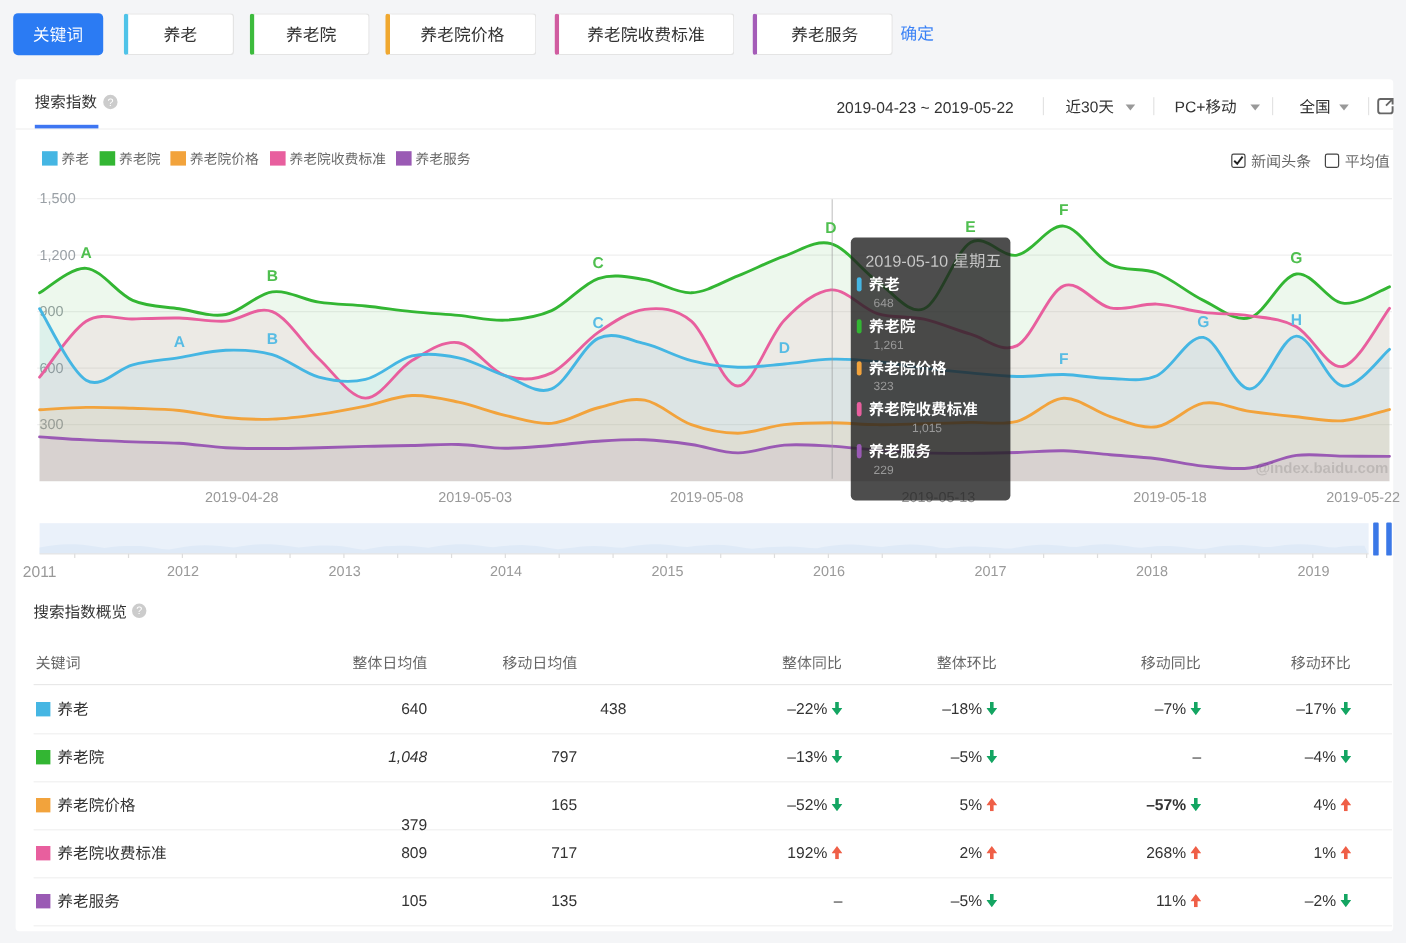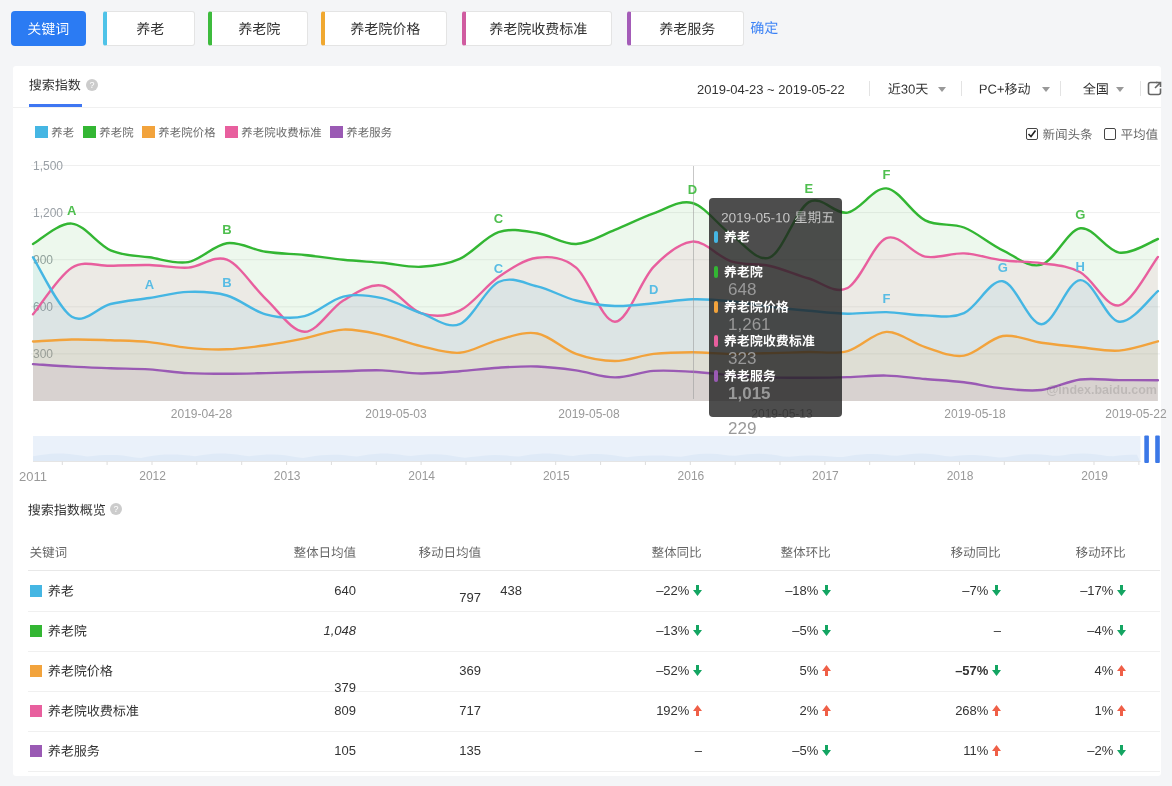--- a/index.html
+++ b/index.html
@@ -14,21 +14,21 @@
 .qicon { position:absolute; width:12px; height:12px; border-radius:50%; background:#ccc; color:#fff;
   font-size:9px; text-align:center; line-height:12px; }
 .hctrl { position:absolute; top:82px; font-size:13px; color:#333; }
 .caret { position:absolute; top:87px; width:0; height:0; border-left:4px solid transparent;
   border-right:4px solid transparent; border-top:5px solid #999; }
 .vdiv { position:absolute; top:81px; width:1px; height:15px; background:#e3e3e3; }
 .leg-sq { position:absolute; top:126px; width:13px; height:12px; }
 .cbox { position:absolute; width:12px; height:12px; border:1.5px solid #444; border-radius:2px; }
 .tooltip { position:absolute; left:709px; top:198px; width:133px; height:219px; background:rgba(33,33,33,0.80); border-radius:4px; }
 .tt-chip { position:absolute; width:4px; height:12px; border-radius:2px; }
-.tt-val { position:absolute; font-size:17px; color:#999; height:16px; line-height:16px;margin-top:36px; }
+.tt-val { position:absolute; font-size:10px; color:#999; height:16px; line-height:16px; }
 .rowline { position:absolute; left:28px; width:1132px; height:1px; background:#f0f0f0; }
 .sq { position:absolute; width:12px; height:12px; }
 .td { position:absolute; width:140px; text-align:right; font-size:13px; color:#333; height:18px; line-height:18px; }
 .thead-line { position:absolute; left:28px; top:570px; width:1132px; height:1px; background:#e8e8e8; }
 </style></head>
 <body>
 <div class="btn-kw"></div>
 <svg style="position:absolute;left:21.2px;top:14.5px;overflow:visible" width="54.6" height="21.0" viewBox="0 0 54.6 21.0">
     <path d="M9.4 7.8C10.0 8.5 10.6 9.5 10.8 10.2H8.1V11.2H12.8V12.9C12.8 13.2 12.7 13.5 12.7 13.7H7.3V14.8H12.5C12.1 16.3 10.7 17.9 7.0 19.2C7.3 19.4 7.6 19.8 7.7 20.1C11.3 18.8 12.9 17.2 13.5 15.6C14.7 17.7 16.5 19.3 19.0 20.0C19.2 19.7 19.5 19.2 19.7 19.0C17.2 18.4 15.3 16.8 14.2 14.8H19.4V13.7H13.9L13.9 13.0V11.2H18.6V10.2H15.9C16.4 9.4 16.9 8.5 17.4 7.6L16.3 7.3C15.9 8.1 15.3 9.4 14.7 10.2H10.9L11.8 9.7C11.5 9.0 10.9 8.0 10.3 7.3ZM21.0 14.1V15.1H22.6V17.8C22.6 18.5 22.1 19.0 21.9 19.1C22.1 19.3 22.4 19.7 22.5 19.9C22.7 19.7 23.0 19.4 25.2 17.9C25.1 17.7 24.9 17.3 24.9 17.1L23.5 18.0V15.1H25.1V14.1H23.5V12.2H24.9V11.3H21.6C21.9 10.8 22.2 10.3 22.5 9.7H25.0V8.8H22.9C23.1 8.3 23.3 7.9 23.4 7.4L22.5 7.2C22.1 8.6 21.4 9.9 20.7 10.8C20.9 11.0 21.2 11.5 21.3 11.7L21.5 11.4V12.2H22.6V14.1ZM28.4 8.3V9.1H30.1V10.2H28.0V11.0H30.1V12.2H28.4V12.9H30.1V14.0H28.4V14.8H30.1V16.0H28.0V16.8H30.1V18.5H30.9V16.8H33.5V16.0H30.9V14.8H33.2V14.0H30.9V12.9H33.0V11.0H33.8V10.2H33.0V8.3H30.9V7.3H30.1V8.3ZM30.9 11.0H32.2V12.2H30.9ZM30.9 10.2V9.1H32.2V10.2ZM25.4 13.3C25.4 13.2 25.5 13.1 25.6 13.0H27.1C27.0 14.2 26.8 15.1 26.6 16.0C26.4 15.5 26.2 15.0 26.0 14.3L25.3 14.6C25.6 15.6 25.9 16.4 26.2 17.0C25.8 18.1 25.1 18.9 24.3 19.4C24.5 19.6 24.8 19.9 24.9 20.2C25.7 19.6 26.3 18.9 26.8 17.9C28.0 19.5 29.7 19.9 31.7 19.9H33.5C33.5 19.6 33.7 19.2 33.8 19.0C33.3 19.0 32.0 19.0 31.7 19.0C29.9 19.0 28.3 18.6 27.2 17.0C27.6 15.8 27.9 14.2 28.0 12.2L27.5 12.1L27.4 12.1H26.5C27.1 11.0 27.7 9.7 28.1 8.3L27.5 7.9L27.3 8.0H25.2V9.0H26.9C26.5 10.2 26.0 11.3 25.8 11.7C25.6 12.1 25.2 12.5 25.0 12.5C25.1 12.7 25.4 13.1 25.4 13.3ZM35.8 8.3C36.6 9.0 37.5 9.9 37.9 10.5L38.6 9.7C38.2 9.2 37.2 8.3 36.5 7.7ZM39.8 10.3V11.2H45.2V10.3ZM34.9 11.6V12.6H37.0V17.5C37.0 18.3 36.5 18.8 36.3 19.0C36.4 19.1 36.8 19.5 36.9 19.7C37.1 19.4 37.4 19.2 39.8 17.4C39.7 17.2 39.5 16.8 39.5 16.5L38.0 17.6V11.6ZM39.5 7.9V8.9H46.2V18.7C46.2 19.0 46.1 19.0 45.9 19.1C45.6 19.1 44.8 19.1 43.9 19.0C44.1 19.3 44.2 19.8 44.3 20.1C45.4 20.1 46.2 20.1 46.6 19.9C47.1 19.7 47.2 19.4 47.2 18.7V7.9ZM41.3 13.5H43.6V16.2H41.3ZM40.4 12.6V18.0H41.3V17.1H44.5V12.6Z" fill="#ffffff"></path>
   </svg>
@@ -235,21 +235,21 @@
 <svg style="position:absolute;left:717.6px;top:328.4px;overflow:visible" width="102.7" height="19.5" viewBox="0 0 102.7 19.5">
     <path d="M13.4 13.9V18.8H15.1V14.4C15.8 14.9 16.6 15.3 17.5 15.6C17.7 15.2 18.2 14.6 18.5 14.3C17.4 14.0 16.3 13.5 15.4 12.9H18.1V11.6H12.1L12.4 11.0H16.9V9.8H12.9L13.1 9.2H17.6V7.9H15.4C15.6 7.6 15.8 7.2 16.0 6.8L14.4 6.5C14.2 6.9 13.9 7.5 13.7 7.9H10.4L11.1 7.7C11.0 7.3 10.7 6.8 10.3 6.5L9.0 6.9C9.2 7.2 9.4 7.6 9.6 7.9H7.1V9.2H11.5L11.3 9.8H7.8V11.0H10.6C10.5 11.2 10.3 11.4 10.2 11.6H6.6V12.9H8.9C8.1 13.4 7.3 13.8 6.3 14.1C6.6 14.5 7.1 15.1 7.3 15.5C8.1 15.2 8.9 14.9 9.5 14.5V14.8C9.5 15.7 9.2 16.8 7.0 17.6C7.4 17.9 7.9 18.5 8.1 18.8C10.7 17.8 11.1 16.1 11.1 14.8V13.9H10.2C10.6 13.6 10.9 13.3 11.2 12.9H13.5C13.8 13.3 14.2 13.6 14.5 13.9ZM29.4 7.1C29.0 7.7 28.5 8.3 28.0 8.9V8.1H25.2V6.6H23.6V8.1H20.6V9.6H23.6V10.9H19.4V12.3H24.0C22.5 13.3 20.8 14.1 19.1 14.8C19.4 15.1 19.9 15.7 20.2 16.1C21.0 15.7 21.9 15.3 22.8 14.9V16.6C22.8 18.1 23.3 18.6 25.4 18.6C25.8 18.6 28.0 18.6 28.4 18.6C30.1 18.6 30.6 18.1 30.8 16.1C30.4 16.1 29.7 15.8 29.4 15.6C29.3 17.0 29.1 17.2 28.3 17.2C27.8 17.2 25.9 17.2 25.5 17.2C24.5 17.2 24.4 17.1 24.4 16.6V15.9C26.2 15.5 28.3 14.9 29.9 14.3L28.6 13.2C27.5 13.6 26.0 14.2 24.4 14.6V13.9C25.2 13.4 25.9 12.9 26.6 12.3H31.3V10.9H28.2C29.2 9.9 30.1 8.9 30.8 7.8ZM25.2 10.9V9.6H27.4C26.9 10.0 26.5 10.5 26.0 10.9ZM39.4 6.9C39.6 7.2 39.8 7.7 39.9 8.1H36.9V10.7H37.9V11.8H43.3V10.7H44.3V8.1H41.6C41.4 7.6 41.1 6.9 40.8 6.4ZM38.3 10.5V9.4H42.8V10.5ZM36.9 12.8V14.2H38.5C38.3 15.8 37.9 16.9 35.8 17.5C36.1 17.8 36.5 18.4 36.6 18.8C39.2 17.9 39.8 16.4 40.0 14.2H40.8V16.9C40.8 18.2 41.1 18.6 42.2 18.6C42.5 18.6 42.9 18.6 43.1 18.6C44.1 18.6 44.4 18.1 44.6 16.3C44.2 16.2 43.6 16.0 43.3 15.7C43.3 17.1 43.2 17.3 43.0 17.3C42.9 17.3 42.6 17.3 42.5 17.3C42.3 17.3 42.3 17.2 42.3 16.9V14.2H44.4V12.8ZM32.7 7.1V18.7H34.1V8.5H35.1C34.9 9.3 34.7 10.4 34.4 11.2C35.2 12.1 35.3 12.9 35.3 13.6C35.3 13.9 35.2 14.2 35.1 14.3C35.0 14.4 34.9 14.4 34.7 14.4C34.6 14.5 34.4 14.4 34.2 14.4C34.4 14.8 34.5 15.4 34.5 15.8C34.8 15.8 35.1 15.8 35.4 15.7C35.6 15.7 35.9 15.6 36.1 15.5C36.5 15.1 36.7 14.6 36.7 13.7C36.7 13.0 36.5 12.1 35.7 11.0C36.1 10.0 36.5 8.7 36.9 7.6L35.8 7.0L35.6 7.1ZM53.0 10.5H55.1C54.9 11.8 54.6 12.9 54.1 13.9C53.6 13.0 53.2 11.9 52.9 10.8ZM46.1 16.6C46.4 16.4 46.8 16.2 48.9 15.4V18.8H50.4V12.2C50.7 12.6 51.2 13.1 51.4 13.4C51.6 13.2 51.8 12.9 52.0 12.5C52.4 13.5 52.8 14.5 53.3 15.4C52.6 16.3 51.7 17.0 50.6 17.5C50.9 17.8 51.4 18.5 51.6 18.8C52.6 18.3 53.5 17.5 54.2 16.7C54.8 17.5 55.6 18.2 56.5 18.7C56.7 18.3 57.2 17.7 57.6 17.4C56.6 17.0 55.7 16.2 55.1 15.4C55.8 14.0 56.3 12.4 56.7 10.5H57.4V9.0H53.5C53.7 8.3 53.8 7.6 53.9 6.8L52.3 6.6C52.0 8.7 51.4 10.6 50.4 11.9V6.8H48.9V13.9L47.5 14.4V8.0H46.0V14.3C46.0 14.8 45.7 15.1 45.5 15.2C45.7 15.5 46.0 16.2 46.1 16.6ZM63.8 14.8C63.3 16.3 62.4 17.0 58.2 17.4C58.5 17.8 58.8 18.4 58.9 18.8C63.5 18.2 64.8 16.9 65.3 14.8ZM64.6 17.1C66.2 17.6 68.4 18.3 69.5 18.8L70.4 17.6C69.2 17.1 66.9 16.5 65.4 16.1ZM62.2 9.9C62.2 10.1 62.2 10.3 62.1 10.5H60.7L60.8 9.9ZM63.6 9.9H65.1V10.5H63.6C63.6 10.3 63.6 10.1 63.6 9.9ZM59.6 8.9C59.5 9.8 59.3 10.8 59.1 11.5H61.4C60.9 11.9 59.9 12.3 58.4 12.6C58.7 12.8 59.1 13.4 59.2 13.7C59.5 13.7 59.8 13.6 60.1 13.5V16.7H61.6V14.4H67.1V16.5H68.7V13.1H61.4C62.4 12.7 62.9 12.1 63.3 11.5H65.1V12.8H66.6V11.5H68.6C68.6 11.7 68.5 11.8 68.5 11.8C68.4 11.9 68.3 11.9 68.2 11.9C68.1 11.9 67.8 11.9 67.5 11.9C67.6 12.2 67.7 12.6 67.8 12.9C68.3 12.9 68.7 12.9 69.0 12.9C69.3 12.8 69.5 12.8 69.7 12.5C70.0 12.3 70.0 11.8 70.1 10.9C70.1 10.7 70.1 10.5 70.1 10.5H66.6V9.9H69.3V7.2H66.6V6.6H65.1V7.2H63.6V6.6H62.3V7.2H59.2V8.3H62.3V8.9L60.2 8.9ZM63.6 8.3H65.1V8.9H63.6ZM66.6 8.3H67.9V8.9H66.6ZM76.9 7.4V8.8H82.7V7.4ZM80.9 13.5C81.5 14.9 82.0 16.6 82.1 17.7L83.5 17.2C83.3 16.1 82.8 14.4 82.2 13.1ZM76.9 13.1C76.6 14.5 76.0 15.9 75.4 16.8C75.7 17.0 76.3 17.4 76.6 17.6C77.3 16.6 77.9 15.0 78.3 13.5ZM76.3 10.5V11.9H78.9V16.9C78.9 17.1 78.8 17.1 78.6 17.1C78.5 17.1 77.9 17.1 77.4 17.1C77.6 17.6 77.8 18.3 77.9 18.7C78.7 18.7 79.4 18.7 79.9 18.4C80.4 18.2 80.5 17.7 80.5 17.0V11.9H83.4V10.5ZM73.1 6.6V9.1H71.3V10.6H72.8C72.5 12.0 71.8 13.7 71.1 14.7C71.3 15.1 71.7 15.8 71.9 16.2C72.3 15.5 72.7 14.5 73.1 13.4V18.8H74.6V12.6C75.0 13.2 75.3 13.8 75.5 14.2L76.4 12.9C76.1 12.6 75.0 11.3 74.6 10.9V10.6H76.2V9.1H74.6V6.6ZM84.3 7.7C84.9 8.7 85.6 10.1 85.9 10.9L87.4 10.2C87.0 9.4 86.3 8.1 85.7 7.1ZM84.3 17.5 85.9 18.2C86.5 16.9 87.1 15.3 87.7 13.8L86.2 13.0C85.6 14.7 84.9 16.4 84.3 17.5ZM89.8 12.7H92.1V13.9H89.8ZM89.8 11.4V10.2H92.1V11.4ZM91.6 7.2C91.9 7.7 92.3 8.3 92.5 8.8H90.2C90.5 8.2 90.7 7.6 90.9 7.0L89.5 6.7C88.8 8.7 87.7 10.7 86.4 11.9C86.7 12.2 87.2 12.8 87.5 13.1C87.8 12.8 88.1 12.4 88.4 12.0V18.8H89.8V17.9H96.4V16.5H93.7V15.3H96.0V13.9H93.7V12.7H96.0V11.4H93.7V10.2H96.2V8.8H93.4L94.1 8.5C93.8 8.0 93.4 7.2 93.0 6.6ZM89.8 15.3H92.1V16.5H89.8Z" fill="#ffffff"></path>
   </svg>
 <div class="tt-chip" style="left:714px;top:370.2px;background:#9a5ab4"></div>
 <svg style="position:absolute;left:717.6px;top:363.2px;overflow:visible" width="63.7" height="19.5" viewBox="0 0 63.7 19.5">
     <path d="M13.4 13.9V18.8H15.1V14.4C15.8 14.9 16.6 15.3 17.5 15.6C17.7 15.2 18.2 14.6 18.5 14.3C17.4 14.0 16.3 13.5 15.4 12.9H18.1V11.6H12.1L12.4 11.0H16.9V9.8H12.9L13.1 9.2H17.6V7.9H15.4C15.6 7.6 15.8 7.2 16.0 6.8L14.4 6.5C14.2 6.9 13.9 7.5 13.7 7.9H10.4L11.1 7.7C11.0 7.3 10.7 6.8 10.3 6.5L9.0 6.9C9.2 7.2 9.4 7.6 9.6 7.9H7.1V9.2H11.5L11.3 9.8H7.8V11.0H10.6C10.5 11.2 10.3 11.4 10.2 11.6H6.6V12.9H8.9C8.1 13.4 7.3 13.8 6.3 14.1C6.6 14.5 7.1 15.1 7.3 15.5C8.1 15.2 8.9 14.9 9.5 14.5V14.8C9.5 15.7 9.2 16.8 7.0 17.6C7.4 17.9 7.9 18.5 8.1 18.8C10.7 17.8 11.1 16.1 11.1 14.8V13.9H10.2C10.6 13.6 10.9 13.3 11.2 12.9H13.5C13.8 13.3 14.2 13.6 14.5 13.9ZM29.4 7.1C29.0 7.7 28.5 8.3 28.0 8.9V8.1H25.2V6.6H23.6V8.1H20.6V9.6H23.6V10.9H19.4V12.3H24.0C22.5 13.3 20.8 14.1 19.1 14.8C19.4 15.1 19.9 15.7 20.2 16.1C21.0 15.7 21.9 15.3 22.8 14.9V16.6C22.8 18.1 23.3 18.6 25.4 18.6C25.8 18.6 28.0 18.6 28.4 18.6C30.1 18.6 30.6 18.1 30.8 16.1C30.4 16.1 29.7 15.8 29.4 15.6C29.3 17.0 29.1 17.2 28.3 17.2C27.8 17.2 25.9 17.2 25.5 17.2C24.5 17.2 24.4 17.1 24.4 16.6V15.9C26.2 15.5 28.3 14.9 29.9 14.3L28.6 13.2C27.5 13.6 26.0 14.2 24.4 14.6V13.9C25.2 13.4 25.9 12.9 26.6 12.3H31.3V10.9H28.2C29.2 9.9 30.1 8.9 30.8 7.8ZM25.2 10.9V9.6H27.4C26.9 10.0 26.5 10.5 26.0 10.9ZM33.0 7.0V11.8C33.0 13.7 33.0 16.3 32.2 18.1C32.5 18.2 33.1 18.6 33.4 18.8C34.0 17.6 34.2 16.0 34.3 14.5H35.7V17.1C35.7 17.2 35.6 17.3 35.5 17.3C35.3 17.3 34.8 17.3 34.4 17.3C34.6 17.7 34.7 18.4 34.8 18.8C35.6 18.8 36.2 18.7 36.6 18.5C37.0 18.2 37.1 17.8 37.1 17.1V7.0ZM34.4 8.5H35.7V10.0H34.4ZM34.4 11.4H35.7V13.0H34.4L34.4 11.8ZM42.6 13.0C42.4 13.7 42.1 14.4 41.8 15.0C41.4 14.4 41.0 13.7 40.8 13.0ZM37.9 7.0V18.8H39.3V17.7C39.6 18.0 40.0 18.5 40.1 18.8C40.8 18.4 41.3 17.9 41.8 17.4C42.4 17.9 43.0 18.4 43.7 18.8C43.9 18.4 44.3 17.9 44.7 17.6C43.9 17.3 43.3 16.8 42.7 16.2C43.4 15.0 44.0 13.6 44.3 11.8L43.4 11.5L43.1 11.6H39.3V8.5H42.4V9.5C42.4 9.7 42.3 9.7 42.1 9.7C41.9 9.8 41.1 9.8 40.5 9.7C40.7 10.1 40.9 10.6 40.9 11.0C41.9 11.0 42.7 11.0 43.2 10.8C43.7 10.6 43.9 10.2 43.9 9.6V7.0ZM39.4 13.0C39.8 14.2 40.3 15.3 40.9 16.2C40.5 16.8 39.9 17.2 39.3 17.6V13.0ZM50.3 12.7C50.2 13.1 50.2 13.5 50.1 13.8H46.4V15.1H49.5C48.7 16.4 47.4 17.1 45.5 17.5C45.8 17.8 46.3 18.4 46.4 18.8C48.8 18.1 50.3 17.0 51.2 15.1H54.7C54.5 16.4 54.3 17.0 54.0 17.2C53.8 17.3 53.6 17.4 53.4 17.4C53.0 17.4 52.0 17.3 51.2 17.3C51.4 17.6 51.6 18.2 51.7 18.6C52.5 18.6 53.4 18.7 53.8 18.6C54.4 18.6 54.9 18.5 55.2 18.1C55.7 17.7 56.0 16.7 56.3 14.4C56.4 14.2 56.4 13.8 56.4 13.8H51.7C51.8 13.5 51.8 13.2 51.9 12.8ZM54.0 9.1C53.3 9.7 52.4 10.1 51.4 10.5C50.5 10.2 49.7 9.7 49.2 9.2L49.3 9.1ZM49.5 6.6C48.9 7.7 47.7 8.8 45.8 9.7C46.1 9.9 46.5 10.5 46.7 10.9C47.3 10.6 47.7 10.3 48.2 10.0C48.6 10.4 49.1 10.8 49.6 11.1C48.2 11.4 46.8 11.6 45.4 11.7C45.6 12.1 45.9 12.7 46.0 13.1C47.9 12.9 49.7 12.5 51.4 11.9C52.9 12.5 54.6 12.8 56.6 12.9C56.8 12.5 57.2 11.9 57.5 11.6C56.0 11.5 54.6 11.4 53.3 11.1C54.7 10.4 55.8 9.5 56.6 8.4L55.6 7.7L55.4 7.8H50.5C50.7 7.5 50.9 7.2 51.1 6.9Z" fill="#ffffff"></path>
   </svg>
 <div class="tt-val" style="left:728px;top:245.8px;">648</div>
 <div class="tt-val" style="left:728px;top:280.6px;">1,261</div>
 <div class="tt-val" style="left:728px;top:315.4px;">323</div>
-<div class="tt-val" style="left:728px;top:350.2px;font-weight:bold;">1,015</div>
+<div class="tt-val" style="left:760px;top:350.2px;">1,015</div>
 <div class="tt-val" style="left:728px;top:385.0px;">229</div>
 <svg style="position:absolute;left:22.1px;top:497.0px;overflow:visible" width="89.7" height="19.5" viewBox="0 0 89.7 19.5">
     <path d="M8.0 6.7V9.3H6.4V10.2H8.0V13.0L6.4 13.6L6.6 14.5L8.0 14.0V17.4C8.0 17.6 7.9 17.7 7.8 17.7C7.6 17.7 7.2 17.7 6.7 17.7C6.8 17.9 6.9 18.3 7.0 18.6C7.7 18.6 8.2 18.6 8.5 18.4C8.8 18.2 8.9 18.0 8.9 17.4V13.6L10.4 13.1L10.2 12.2L8.9 12.7V10.2H10.3V9.3H8.9V6.7ZM10.8 13.8V14.7H11.4L11.3 14.7C11.8 15.6 12.5 16.3 13.4 16.9C12.3 17.4 11.1 17.7 9.8 17.9C10.0 18.1 10.2 18.4 10.2 18.7C11.7 18.4 13.1 18.1 14.3 17.5C15.3 18.0 16.5 18.4 17.8 18.6C17.9 18.4 18.1 18.0 18.4 17.8C17.2 17.6 16.2 17.3 15.2 16.9C16.3 16.2 17.2 15.3 17.7 14.1L17.1 13.8L16.9 13.8H14.7V12.6H17.7V7.8H15.2V8.6H16.9V9.8H15.3V10.5H16.9V11.8H14.7V6.7H13.8V11.8H11.8V10.5H13.2V9.8H11.8V8.6C12.5 8.4 13.2 8.1 13.7 7.8L13.0 7.2C12.6 7.5 11.7 7.9 10.9 8.1V12.6H13.8V13.8ZM16.4 14.7C15.9 15.4 15.2 16.0 14.3 16.5C13.5 16.0 12.8 15.4 12.2 14.7ZM27.1 16.3C28.2 16.9 29.6 17.8 30.3 18.4L31.0 17.8C30.3 17.2 28.9 16.3 27.8 15.8ZM22.6 15.8C21.9 16.5 20.7 17.3 19.6 17.8C19.9 17.9 20.2 18.2 20.4 18.4C21.4 17.9 22.7 17.0 23.5 16.2ZM21.4 13.5C21.6 13.4 21.9 13.3 24.3 13.2C23.3 13.7 22.3 14.1 21.9 14.2C21.2 14.5 20.6 14.7 20.2 14.8C20.3 15.0 20.4 15.5 20.4 15.6C20.8 15.5 21.3 15.5 25.1 15.2V17.5C25.1 17.6 25.0 17.7 24.8 17.7C24.6 17.7 23.9 17.7 23.1 17.7C23.3 18.0 23.4 18.3 23.5 18.6C24.4 18.6 25.1 18.6 25.5 18.4C25.9 18.3 26.0 18.0 26.0 17.5V15.2L29.2 15.0C29.6 15.3 29.9 15.7 30.1 16.0L30.8 15.5C30.3 14.7 29.1 13.7 28.2 12.9L27.5 13.4C27.8 13.6 28.2 14.0 28.5 14.3L22.9 14.6C24.7 13.9 26.5 13.0 28.3 12.0L27.6 11.4C27.0 11.8 26.4 12.1 25.8 12.4L22.9 12.6C23.8 12.2 24.7 11.6 25.5 11.0L25.1 10.8H30.1V12.3H31.0V9.9H25.9V8.7H30.8V7.8H25.9V6.7H24.8V7.8H19.8V8.7H24.8V9.9H19.7V12.3H20.6V10.8H24.5C23.6 11.5 22.4 12.1 22.0 12.3C21.7 12.5 21.4 12.6 21.1 12.6C21.2 12.8 21.3 13.3 21.4 13.5ZM42.7 7.5C41.7 7.9 40.1 8.4 38.5 8.7V6.7H37.6V10.4C37.6 11.6 38.0 11.9 39.5 11.9C39.8 11.9 42.2 11.9 42.5 11.9C43.8 11.9 44.1 11.4 44.3 9.7C44.0 9.6 43.6 9.5 43.4 9.3C43.3 10.7 43.2 11.0 42.5 11.0C42.0 11.0 39.9 11.0 39.5 11.0C38.7 11.0 38.5 10.9 38.5 10.4V9.5C40.2 9.2 42.2 8.7 43.5 8.2ZM38.5 15.9H42.7V17.2H38.5ZM38.5 15.1V13.8H42.7V15.1ZM37.6 12.9V18.6H38.5V18.0H42.7V18.6H43.7V12.9ZM34.2 6.7V9.3H32.4V10.2H34.2V13.0L32.3 13.6L32.5 14.5L34.2 14.0V17.5C34.2 17.7 34.2 17.7 34.0 17.8C33.8 17.8 33.3 17.8 32.7 17.7C32.8 18.0 33.0 18.4 33.0 18.6C33.9 18.7 34.4 18.6 34.7 18.5C35.1 18.3 35.2 18.1 35.2 17.5V13.7L36.9 13.2L36.8 12.3L35.2 12.8V10.2H36.7V9.3H35.2V6.7ZM50.6 6.9C50.4 7.4 50.0 8.2 49.6 8.7L50.3 9.0C50.6 8.6 51.1 7.9 51.4 7.3ZM46.0 7.3C46.3 7.9 46.7 8.6 46.8 9.0L47.5 8.7C47.4 8.2 47.1 7.5 46.7 7.0ZM50.2 14.2C49.9 14.9 49.5 15.5 49.0 16.0C48.5 15.7 48.0 15.5 47.5 15.3C47.7 15.0 47.9 14.6 48.1 14.2ZM46.3 15.6C46.9 15.9 47.6 16.2 48.3 16.5C47.5 17.1 46.4 17.5 45.4 17.8C45.6 18.0 45.8 18.3 45.9 18.6C47.0 18.2 48.2 17.7 49.1 17.0C49.5 17.2 49.9 17.5 50.2 17.7L50.8 17.1C50.5 16.8 50.2 16.6 49.7 16.4C50.4 15.6 51.0 14.7 51.3 13.6L50.8 13.4L50.6 13.4H48.5L48.8 12.7L47.9 12.6C47.8 12.8 47.7 13.1 47.5 13.4H45.8V14.2H47.1C46.9 14.8 46.6 15.2 46.3 15.6ZM48.2 6.7V9.1H45.5V9.9H47.9C47.3 10.8 46.3 11.6 45.4 12.0C45.6 12.1 45.8 12.5 45.9 12.7C46.7 12.3 47.5 11.5 48.2 10.8V12.4H49.1V10.6C49.7 11.0 50.5 11.7 50.8 12.0L51.4 11.3C51.1 11.0 49.9 10.3 49.3 9.9H51.8V9.1H49.1V6.7ZM53.0 6.8C52.7 9.1 52.1 11.3 51.1 12.6C51.3 12.8 51.7 13.1 51.8 13.2C52.2 12.8 52.5 12.2 52.7 11.5C53.0 12.8 53.4 14.0 53.9 15.0C53.1 16.3 52.1 17.2 50.7 17.9C50.9 18.1 51.2 18.5 51.3 18.7C52.6 18.0 53.6 17.1 54.4 15.9C55.0 17.0 55.8 17.9 56.8 18.5C57.0 18.3 57.3 18.0 57.5 17.8C56.4 17.2 55.5 16.2 54.9 15.0C55.6 13.7 56.0 12.1 56.3 10.1H57.2V9.2H53.5C53.7 8.5 53.8 7.7 53.9 6.9ZM55.4 10.1C55.2 11.6 54.8 12.9 54.4 14.0C53.9 12.9 53.5 11.5 53.3 10.1ZM65.9 12.9C66.1 12.8 66.4 12.8 66.9 12.8H67.5C67.1 14.6 66.2 16.5 64.6 18.2C64.8 18.3 65.2 18.5 65.3 18.7C66.5 17.4 67.3 16.0 67.8 14.6V17.4C67.8 18.0 67.9 18.1 68.0 18.3C68.2 18.5 68.5 18.5 68.7 18.5C68.8 18.5 69.1 18.5 69.3 18.5C69.5 18.5 69.7 18.5 69.8 18.4C70.0 18.3 70.1 18.1 70.2 17.8C70.2 17.6 70.3 16.8 70.3 16.2C70.1 16.1 69.8 16.0 69.7 15.9C69.7 16.5 69.7 17.1 69.7 17.3C69.6 17.5 69.6 17.6 69.5 17.6C69.5 17.7 69.3 17.7 69.2 17.7C69.1 17.7 69.0 17.7 68.9 17.7C68.8 17.7 68.7 17.7 68.7 17.6C68.6 17.6 68.6 17.5 68.6 17.4V13.5H68.2L68.3 12.8H70.2V11.9H68.5C68.7 10.6 68.8 9.3 68.8 8.3H70.0V7.4H65.9V8.3H68.0C68.0 9.3 67.9 10.6 67.7 11.9H66.7C66.9 11.1 67.1 9.7 67.2 9.1H66.4C66.4 9.7 66.1 11.5 65.9 11.8C65.9 12.1 65.8 12.1 65.6 12.2C65.7 12.3 65.9 12.7 65.9 12.9ZM64.6 10.5V12.1H63.1V10.5ZM64.6 9.8H63.1V8.3H64.6ZM62.2 17.5C62.4 17.3 62.7 17.1 64.8 15.8C64.9 16.1 65.0 16.3 65.1 16.6L65.8 16.2C65.6 15.5 65.1 14.4 64.7 13.6L64.0 13.9C64.2 14.3 64.4 14.7 64.6 15.1L63.1 15.9V12.9H65.4V7.4H62.3V15.7C62.3 16.3 61.9 16.7 61.7 16.8C61.9 17.0 62.1 17.3 62.2 17.5ZM59.9 6.7V9.5H58.5V10.4H59.9C59.6 12.1 58.9 14.2 58.2 15.4C58.4 15.6 58.6 16.0 58.7 16.2C59.2 15.5 59.6 14.4 59.9 13.2V18.6H60.8V12.2C61.1 12.8 61.4 13.4 61.5 13.8L62.1 13.0C61.9 12.7 61.1 11.3 60.8 10.9V10.4H61.9V9.5H60.8V6.7ZM79.2 9.5C79.9 10.1 80.6 11.0 81.0 11.6L81.8 11.2C81.5 10.6 80.8 9.7 80.1 9.1ZM72.3 7.4V11.1H73.3V7.4ZM75.1 6.8V11.5H76.0V6.8ZM77.7 15.2V17.3C77.7 18.2 78.0 18.5 79.3 18.5C79.6 18.5 81.3 18.5 81.6 18.5C82.6 18.5 82.9 18.1 83.0 16.6C82.8 16.6 82.4 16.4 82.2 16.3C82.1 17.5 82.0 17.6 81.5 17.6C81.1 17.6 79.7 17.6 79.4 17.6C78.8 17.6 78.7 17.6 78.7 17.3V15.2ZM76.8 13.4V14.4C76.8 15.4 76.5 16.9 71.7 17.9C71.9 18.1 72.2 18.5 72.3 18.7C77.2 17.5 77.8 15.8 77.8 14.4V13.4ZM73.4 11.9V16.0H74.4V12.8H80.5V16.0H81.5V11.9ZM78.5 6.7C78.1 8.1 77.5 9.6 76.7 10.6C77.0 10.7 77.4 10.9 77.5 11.1C78.0 10.5 78.4 9.7 78.7 8.9H83.0V8.0H79.1C79.2 7.6 79.3 7.3 79.4 6.9Z" fill="#333333"></path>
   </svg>
 <div class="qicon" style="left:110px;top:503px;">?</div>
 <svg style="position:absolute;left:287.9px;top:539.5px;overflow:visible" width="73.8" height="18.8" viewBox="0 0 73.8 18.8">
     <path d="M8.3 14.7V16.8H6.2V17.6H17.6V16.8H12.3V15.8H15.9V15.0H12.3V14.1H16.8V13.3H7.0V14.1H11.4V16.8H9.2V14.7ZM6.7 8.6V10.8H8.5C8.0 11.4 7.0 12.1 6.1 12.4C6.3 12.6 6.5 12.8 6.7 13.0C7.4 12.7 8.2 12.1 8.8 11.4V12.9H9.7V11.3C10.2 11.6 10.9 12.1 11.3 12.4L11.7 11.8C11.4 11.5 10.6 11.1 10.0 10.8L9.7 11.2V10.8H11.7V8.6H9.7V7.9H12.0V7.2H9.7V6.4H8.8V7.2H6.3V7.9H8.8V8.6ZM7.5 9.2H8.8V10.1H7.5ZM9.7 9.2H10.9V10.1H9.7ZM13.7 8.6H15.8C15.6 9.4 15.3 10.0 14.8 10.5C14.3 9.9 13.9 9.3 13.7 8.6ZM13.6 6.4C13.3 7.7 12.6 8.9 11.8 9.6C12.0 9.8 12.3 10.1 12.4 10.3C12.7 10.0 12.9 9.7 13.2 9.4C13.4 9.9 13.8 10.5 14.3 11.1C13.6 11.6 12.8 12.1 11.8 12.4C12.0 12.5 12.3 12.9 12.4 13.1C13.3 12.7 14.2 12.2 14.8 11.7C15.4 12.2 16.2 12.8 17.1 13.1C17.2 12.9 17.5 12.5 17.6 12.4C16.8 12.1 16.0 11.6 15.4 11.1C16.0 10.4 16.4 9.6 16.7 8.6H17.5V7.8H14.0C14.2 7.4 14.3 7.0 14.5 6.6ZM21.3 6.5C20.6 8.4 19.6 10.2 18.5 11.5C18.7 11.7 19.0 12.2 19.1 12.4C19.4 12.0 19.8 11.5 20.1 10.9V17.9H21.0V9.4C21.4 8.5 21.8 7.6 22.1 6.7ZM23.3 14.8V15.6H25.4V17.9H26.3V15.6H28.3V14.8H26.3V10.4C27.1 12.6 28.3 14.7 29.6 15.9C29.8 15.6 30.1 15.3 30.3 15.2C28.9 14.1 27.6 12.0 26.9 9.9H30.1V9.0H26.3V6.5H25.4V9.0H21.9V9.9H24.8C24.1 12.0 22.7 14.1 21.4 15.2C21.6 15.4 21.9 15.7 22.0 15.9C23.4 14.7 24.6 12.7 25.4 10.5V14.8ZM33.8 12.5H40.0V16.1H33.8ZM33.8 11.6V8.2H40.0V11.6ZM32.8 7.3V17.8H33.8V17.0H40.0V17.7H41.0V7.3ZM49.2 11.2C50.0 11.8 50.9 12.7 51.4 13.2L52.0 12.6C51.5 12.1 50.6 11.3 49.8 10.6ZM48.2 15.4 48.6 16.3C49.9 15.6 51.6 14.7 53.2 13.8L52.9 13.0C51.2 13.9 49.4 14.9 48.2 15.4ZM50.2 6.4C49.7 8.1 48.7 9.7 47.6 10.7C47.8 10.9 48.1 11.2 48.2 11.4C48.8 10.9 49.3 10.1 49.8 9.3H53.9C53.7 14.5 53.5 16.4 53.1 16.9C53.0 17.1 52.8 17.1 52.6 17.1C52.3 17.1 51.5 17.1 50.6 17.0C50.7 17.3 50.8 17.6 50.9 17.9C51.6 17.9 52.4 18.0 52.9 17.9C53.4 17.9 53.6 17.8 53.9 17.4C54.4 16.8 54.6 14.8 54.7 8.9C54.7 8.8 54.7 8.4 54.7 8.4H50.3C50.6 7.9 50.9 7.3 51.1 6.7ZM43.6 15.4 43.9 16.4C45.1 15.8 46.6 14.9 48.1 14.2L47.9 13.4L46.1 14.2V10.3H47.6V9.4H46.1V6.6H45.2V9.4H43.7V10.3H45.2V14.7C44.6 14.9 44.0 15.2 43.6 15.4ZM63.1 6.4C63.1 6.8 63.0 7.3 63.0 7.7H59.7V8.5H62.8C62.7 9.0 62.6 9.4 62.6 9.7H60.4V16.8H59.2V17.6H67.6V16.8H66.5V9.7H63.4C63.5 9.4 63.6 9.0 63.7 8.5H67.2V7.7H63.9L64.1 6.5ZM61.2 16.8V15.7H65.6V16.8ZM61.2 12.2H65.6V13.3H61.2ZM61.2 11.5V10.4H65.6V11.5ZM61.2 13.9H65.6V15.0H61.2ZM58.9 6.4C58.3 8.3 57.2 10.2 56.0 11.4C56.2 11.7 56.5 12.1 56.5 12.4C56.9 12.0 57.3 11.5 57.6 11.0V17.9H58.5V9.6C59.0 8.7 59.4 7.7 59.8 6.7Z" fill="#666666"></path>
   </svg>
 <svg style="position:absolute;left:412.9px;top:539.5px;overflow:visible" width="73.8" height="18.8" viewBox="0 0 73.8 18.8">
     <path d="M9.9 6.5C9.0 6.9 7.6 7.3 6.3 7.5C6.5 7.8 6.6 8.1 6.6 8.3C7.1 8.2 7.6 8.1 8.1 8.0V10.0H6.2V10.9H7.9C7.5 12.3 6.7 14.0 6.0 14.9C6.2 15.1 6.4 15.5 6.5 15.7C7.1 14.9 7.7 13.7 8.1 12.4V17.9H9.0V12.2C9.3 12.8 9.8 13.5 10.0 13.8L10.5 13.1C10.3 12.8 9.3 11.5 9.0 11.2V10.9H10.5V10.0H9.0V7.8C9.5 7.6 10.0 7.5 10.5 7.3ZM12.0 9.6C12.4 9.8 12.9 10.2 13.2 10.5C12.4 11.0 11.4 11.3 10.4 11.5C10.6 11.7 10.8 12.0 10.9 12.3C13.4 11.6 15.8 10.3 16.9 7.9L16.3 7.6L16.1 7.6H13.8C14.1 7.3 14.3 7.0 14.6 6.6L13.6 6.4C13.0 7.4 11.9 8.4 10.4 9.2C10.6 9.3 10.9 9.6 11.0 9.8C11.8 9.4 12.4 8.9 13.0 8.4H15.6C15.2 9.1 14.6 9.6 14.0 10.0C13.6 9.7 13.1 9.3 12.7 9.1ZM12.6 14.5C13.1 14.8 13.7 15.3 14.0 15.7C12.9 16.4 11.5 16.9 10.1 17.2C10.3 17.4 10.5 17.8 10.6 18.0C13.7 17.3 16.5 15.7 17.6 12.4L17.0 12.1L16.8 12.1H14.7C14.9 11.8 15.1 11.5 15.3 11.2L14.4 11.0C13.7 12.1 12.4 13.4 10.6 14.2C10.8 14.4 11.0 14.7 11.2 14.9C12.3 14.3 13.2 13.7 13.9 12.9H16.4C16.0 13.8 15.4 14.5 14.7 15.1C14.3 14.7 13.8 14.3 13.3 14.0ZM19.2 7.5V8.3H24.1V7.5ZM26.3 6.6C26.3 7.5 26.3 8.4 26.2 9.3H24.5V10.2H26.2C26.1 13.1 25.6 15.7 23.9 17.2C24.1 17.4 24.4 17.7 24.6 17.9C26.4 16.2 27.0 13.3 27.1 10.2H29.0C28.9 14.7 28.7 16.3 28.4 16.7C28.2 16.9 28.1 16.9 27.9 16.9C27.6 16.9 27.0 16.9 26.2 16.8C26.4 17.1 26.5 17.5 26.5 17.7C27.2 17.8 27.9 17.8 28.3 17.8C28.7 17.7 28.9 17.6 29.2 17.3C29.6 16.7 29.8 14.9 29.9 9.8C29.9 9.7 29.9 9.3 29.9 9.3H27.2C27.2 8.4 27.2 7.5 27.2 6.6ZM19.2 16.4 19.2 16.4V16.4C19.5 16.2 20.0 16.1 23.5 15.3L23.7 16.1L24.5 15.9C24.3 15.0 23.7 13.5 23.2 12.4L22.5 12.6C22.7 13.2 23.0 13.9 23.2 14.5L20.2 15.1C20.7 14.0 21.2 12.6 21.5 11.3H24.3V10.4H18.8V11.3H20.5C20.2 12.8 19.7 14.2 19.5 14.7C19.3 15.1 19.1 15.5 18.9 15.5C19.1 15.8 19.2 16.2 19.2 16.4ZM33.8 12.5H40.0V16.1H33.8ZM33.8 11.6V8.2H40.0V11.6ZM32.8 7.3V17.8H33.8V17.0H40.0V17.7H41.0V7.3ZM49.2 11.2C50.0 11.8 50.9 12.7 51.4 13.2L52.0 12.6C51.5 12.1 50.6 11.3 49.8 10.6ZM48.2 15.4 48.6 16.3C49.9 15.6 51.6 14.7 53.2 13.8L52.9 13.0C51.2 13.9 49.4 14.9 48.2 15.4ZM50.2 6.4C49.7 8.1 48.7 9.7 47.6 10.7C47.8 10.9 48.1 11.2 48.2 11.4C48.8 10.9 49.3 10.1 49.8 9.3H53.9C53.7 14.5 53.5 16.4 53.1 16.9C53.0 17.1 52.8 17.1 52.6 17.1C52.3 17.1 51.5 17.1 50.6 17.0C50.7 17.3 50.8 17.6 50.9 17.9C51.6 17.9 52.4 18.0 52.9 17.9C53.4 17.9 53.6 17.8 53.9 17.4C54.4 16.8 54.6 14.8 54.7 8.9C54.7 8.8 54.7 8.4 54.7 8.4H50.3C50.6 7.9 50.9 7.3 51.1 6.7ZM43.6 15.4 43.9 16.4C45.1 15.8 46.6 14.9 48.1 14.2L47.9 13.4L46.1 14.2V10.3H47.6V9.4H46.1V6.6H45.2V9.4H43.7V10.3H45.2V14.7C44.6 14.9 44.0 15.2 43.6 15.4ZM63.1 6.4C63.1 6.8 63.0 7.3 63.0 7.7H59.7V8.5H62.8C62.7 9.0 62.6 9.4 62.6 9.7H60.4V16.8H59.2V17.6H67.6V16.8H66.5V9.7H63.4C63.5 9.4 63.6 9.0 63.7 8.5H67.2V7.7H63.9L64.1 6.5ZM61.2 16.8V15.7H65.6V16.8ZM61.2 12.2H65.6V13.3H61.2ZM61.2 11.5V10.4H65.6V11.5ZM61.2 13.9H65.6V15.0H61.2ZM58.9 6.4C58.3 8.3 57.2 10.2 56.0 11.4C56.2 11.7 56.5 12.1 56.5 12.4C56.9 12.0 57.3 11.5 57.6 11.0V17.9H58.5V9.6C59.0 8.7 59.4 7.7 59.8 6.7Z" fill="#666666"></path>
@@ -288,38 +288,38 @@
     </svg></div>
 <div class="td" style="left:986px;top:582px;"><span class="pv">–17%</span> <svg class="arr" width="9" height="11" viewBox="0 0 9 11">
       <path d="M3 0 h3 v5 h3 L4.5 11 L0 5 h3 Z" fill="#14a562"></path>
     </svg></div>
 <div class="rowline" style="top:651px"></div>
 <div class="sq" style="left:30px;top:625px;background:#33b633"></div>
 <svg style="position:absolute;left:42.1px;top:618.0px;overflow:visible" width="50.7" height="19.5" viewBox="0 0 50.7 19.5">
     <path d="M13.8 13.8V18.7H14.8V13.8C15.7 14.5 16.7 15.0 17.7 15.4C17.8 15.1 18.1 14.7 18.3 14.5C17.0 14.2 15.6 13.5 14.7 12.6H18.0V11.8H11.8C12.0 11.5 12.1 11.1 12.3 10.7H16.9V9.9H12.6C12.7 9.6 12.8 9.3 12.9 9.0H17.6V8.2H14.9C15.1 7.8 15.4 7.3 15.7 6.9L14.7 6.6C14.5 7.0 14.1 7.7 13.8 8.2H10.3L10.9 7.9C10.8 7.5 10.4 7.0 10.0 6.6L9.2 6.9C9.5 7.3 9.8 7.8 10.0 8.2H7.2V9.0H11.9C11.8 9.3 11.7 9.6 11.6 9.9H7.8V10.7H11.2C11.1 11.1 10.8 11.5 10.6 11.8H6.6V12.6H9.9C9.0 13.5 7.8 14.1 6.3 14.5C6.5 14.7 6.8 15.1 7.0 15.4C8.1 15.0 9.0 14.6 9.8 14.0V14.6C9.8 15.7 9.6 17.0 7.3 18.0C7.5 18.1 7.8 18.5 7.9 18.7C10.5 17.6 10.8 16.0 10.8 14.7V13.8H10.1C10.5 13.5 10.9 13.1 11.2 12.6H13.6C13.9 13.0 14.3 13.4 14.8 13.8ZM29.7 7.2C29.3 7.9 28.8 8.5 28.2 9.1V8.5H25.0V6.7H24.0V8.5H20.7V9.4H24.0V11.1H19.5V12.1H24.7C23.0 13.2 21.2 14.2 19.3 14.9C19.5 15.1 19.8 15.5 20.0 15.7C21.0 15.3 22.0 14.8 23.0 14.2V17.0C23.0 18.2 23.5 18.5 25.2 18.5C25.6 18.5 28.4 18.5 28.8 18.5C30.2 18.5 30.6 18.0 30.7 16.1C30.5 16.1 30.1 15.9 29.8 15.8C29.7 17.3 29.6 17.6 28.7 17.6C28.1 17.6 25.7 17.6 25.2 17.6C24.2 17.6 24.0 17.5 24.0 17.0V15.8C26.0 15.4 28.1 14.7 29.6 14.0L28.7 13.3C27.6 13.9 25.8 14.5 24.0 15.0V13.6C24.8 13.2 25.6 12.6 26.3 12.1H31.2V11.1H27.4C28.6 10.1 29.7 8.9 30.6 7.7ZM25.0 11.1V9.4H27.9C27.3 10.0 26.7 10.6 26.0 11.1ZM37.9 10.6V11.5H43.1V10.6ZM36.9 13.0V13.9H38.7C38.5 15.9 38.0 17.2 35.8 17.9C36.0 18.0 36.2 18.4 36.3 18.6C38.8 17.8 39.4 16.2 39.6 13.9H41.0V17.3C41.0 18.2 41.2 18.5 42.1 18.5C42.3 18.5 43.1 18.5 43.3 18.5C44.1 18.5 44.3 18.1 44.4 16.4C44.2 16.3 43.8 16.2 43.6 16.0C43.6 17.4 43.5 17.6 43.2 17.6C43.0 17.6 42.4 17.6 42.3 17.6C42.0 17.6 42.0 17.6 42.0 17.3V13.9H44.3V13.0ZM39.5 6.9C39.7 7.3 40.0 7.9 40.2 8.3H36.8V10.6H37.8V9.2H43.3V10.6H44.2V8.3H41.0L41.2 8.2C41.0 7.8 40.7 7.1 40.4 6.6ZM32.9 7.2V18.6H33.8V8.1H35.5C35.2 9.0 34.8 10.1 34.4 11.0C35.4 12.1 35.6 13.0 35.6 13.7C35.6 14.1 35.5 14.5 35.3 14.6C35.2 14.7 35.1 14.7 34.9 14.7C34.7 14.7 34.5 14.7 34.2 14.7C34.3 15.0 34.4 15.3 34.4 15.6C34.7 15.6 35.0 15.6 35.3 15.5C35.6 15.5 35.8 15.4 36.0 15.3C36.3 15.0 36.5 14.5 36.5 13.8C36.5 13.0 36.3 12.0 35.3 10.9C35.8 9.9 36.2 8.6 36.6 7.6L36.0 7.2L35.8 7.2Z" fill="#333333"></path>
   </svg>
 <div class="td" style="left:216px;top:622px;font-style:italic;">1,048</div>
-<div class="td" style="left:341px;top:589px;">797</div>
+<div class="td" style="left:341px;top:622px;">797</div>
 <div class="td" style="left:562px;top:622px;"><span class="pv">–13%</span> <svg class="arr" width="9" height="11" viewBox="0 0 9 11">
       <path d="M3 0 h3 v5 h3 L4.5 11 L0 5 h3 Z" fill="#14a562"></path>
     </svg></div>
 <div class="td" style="left:691px;top:622px;"><span class="pv">–5%</span> <svg class="arr" width="9" height="11" viewBox="0 0 9 11">
       <path d="M3 0 h3 v5 h3 L4.5 11 L0 5 h3 Z" fill="#14a562"></path>
     </svg></div>
 <div class="td" style="left:861px;top:622px;"><span class="pv">–</span></div>
 <div class="td" style="left:986px;top:622px;"><span class="pv">–4%</span> <svg class="arr" width="9" height="11" viewBox="0 0 9 11">
       <path d="M3 0 h3 v5 h3 L4.5 11 L0 5 h3 Z" fill="#14a562"></path>
     </svg></div>
 <div class="rowline" style="top:691px"></div>
 <div class="sq" style="left:30px;top:665px;background:#f2a33c"></div>
 <svg style="position:absolute;left:42.1px;top:658.0px;overflow:visible" width="76.7" height="19.5" viewBox="0 0 76.7 19.5">
     <path d="M13.8 13.8V18.7H14.8V13.8C15.7 14.5 16.7 15.0 17.7 15.4C17.8 15.1 18.1 14.7 18.3 14.5C17.0 14.2 15.6 13.5 14.7 12.6H18.0V11.8H11.8C12.0 11.5 12.1 11.1 12.3 10.7H16.9V9.9H12.6C12.7 9.6 12.8 9.3 12.9 9.0H17.6V8.2H14.9C15.1 7.8 15.4 7.3 15.7 6.9L14.7 6.6C14.5 7.0 14.1 7.7 13.8 8.2H10.3L10.9 7.9C10.8 7.5 10.4 7.0 10.0 6.6L9.2 6.9C9.5 7.3 9.8 7.8 10.0 8.2H7.2V9.0H11.9C11.8 9.3 11.7 9.6 11.6 9.9H7.8V10.7H11.2C11.1 11.1 10.8 11.5 10.6 11.8H6.6V12.6H9.9C9.0 13.5 7.8 14.1 6.3 14.5C6.5 14.7 6.8 15.1 7.0 15.4C8.1 15.0 9.0 14.6 9.8 14.0V14.6C9.8 15.7 9.6 17.0 7.3 18.0C7.5 18.1 7.8 18.5 7.9 18.7C10.5 17.6 10.8 16.0 10.8 14.7V13.8H10.1C10.5 13.5 10.9 13.1 11.2 12.6H13.6C13.9 13.0 14.3 13.4 14.8 13.8ZM29.7 7.2C29.3 7.9 28.8 8.5 28.2 9.1V8.5H25.0V6.7H24.0V8.5H20.7V9.4H24.0V11.1H19.5V12.1H24.7C23.0 13.2 21.2 14.2 19.3 14.9C19.5 15.1 19.8 15.5 20.0 15.7C21.0 15.3 22.0 14.8 23.0 14.2V17.0C23.0 18.2 23.5 18.5 25.2 18.5C25.6 18.5 28.4 18.5 28.8 18.5C30.2 18.5 30.6 18.0 30.7 16.1C30.5 16.1 30.1 15.9 29.8 15.8C29.7 17.3 29.6 17.6 28.7 17.6C28.1 17.6 25.7 17.6 25.2 17.6C24.2 17.6 24.0 17.5 24.0 17.0V15.8C26.0 15.4 28.1 14.7 29.6 14.0L28.7 13.3C27.6 13.9 25.8 14.5 24.0 15.0V13.6C24.8 13.2 25.6 12.6 26.3 12.1H31.2V11.1H27.4C28.6 10.1 29.7 8.9 30.6 7.7ZM25.0 11.1V9.4H27.9C27.3 10.0 26.7 10.6 26.0 11.1ZM37.9 10.6V11.5H43.1V10.6ZM36.9 13.0V13.9H38.7C38.5 15.9 38.0 17.2 35.8 17.9C36.0 18.0 36.2 18.4 36.3 18.6C38.8 17.8 39.4 16.2 39.6 13.9H41.0V17.3C41.0 18.2 41.2 18.5 42.1 18.5C42.3 18.5 43.1 18.5 43.3 18.5C44.1 18.5 44.3 18.1 44.4 16.4C44.2 16.3 43.8 16.2 43.6 16.0C43.6 17.4 43.5 17.6 43.2 17.6C43.0 17.6 42.4 17.6 42.3 17.6C42.0 17.6 42.0 17.6 42.0 17.3V13.9H44.3V13.0ZM39.5 6.9C39.7 7.3 40.0 7.9 40.2 8.3H36.8V10.6H37.8V9.2H43.3V10.6H44.2V8.3H41.0L41.2 8.2C41.0 7.8 40.7 7.1 40.4 6.6ZM32.9 7.2V18.6H33.8V8.1H35.5C35.2 9.0 34.8 10.1 34.4 11.0C35.4 12.1 35.6 13.0 35.6 13.7C35.6 14.1 35.5 14.5 35.3 14.6C35.2 14.7 35.1 14.7 34.9 14.7C34.7 14.7 34.5 14.7 34.2 14.7C34.3 15.0 34.4 15.3 34.4 15.6C34.7 15.6 35.0 15.6 35.3 15.5C35.6 15.5 35.8 15.4 36.0 15.3C36.3 15.0 36.5 14.5 36.5 13.8C36.5 13.0 36.3 12.0 35.3 10.9C35.8 9.9 36.2 8.6 36.6 7.6L36.0 7.2L35.8 7.2ZM54.2 11.8V18.6H55.2V11.8ZM50.6 11.8V13.5C50.6 14.8 50.4 16.8 48.5 18.1C48.8 18.2 49.1 18.5 49.3 18.8C51.3 17.2 51.5 15.1 51.5 13.6V11.8ZM52.6 6.7C52.0 8.3 50.5 10.3 48.2 11.6C48.4 11.8 48.7 12.1 48.8 12.3C50.7 11.2 52.0 9.8 52.9 8.3C53.9 9.9 55.4 11.3 56.8 12.2C56.9 11.9 57.2 11.6 57.5 11.4C55.9 10.6 54.3 9.0 53.4 7.4L53.6 6.8ZM48.3 6.7C47.7 8.7 46.5 10.6 45.3 11.9C45.5 12.1 45.8 12.6 45.9 12.9C46.3 12.4 46.7 12.0 47.0 11.4V18.7H48.0V9.8C48.5 8.9 48.9 7.9 49.3 7.0ZM65.3 8.9H68.2C67.8 9.8 67.2 10.5 66.6 11.2C66.0 10.5 65.5 9.9 65.2 9.2ZM60.5 6.7V9.5H58.5V10.4H60.4C60.0 12.2 59.1 14.2 58.2 15.3C58.4 15.6 58.6 15.9 58.7 16.2C59.4 15.3 60.0 13.9 60.5 12.5V18.6H61.4V12.1C61.8 12.7 62.3 13.4 62.5 13.7L63.1 13.0C62.8 12.6 61.8 11.4 61.4 11.0V10.4H62.9L62.6 10.7C62.8 10.8 63.2 11.2 63.3 11.3C63.8 10.9 64.2 10.5 64.6 9.9C65.0 10.6 65.4 11.2 66.0 11.8C64.9 12.7 63.6 13.4 62.3 13.8C62.5 14.0 62.7 14.4 62.8 14.6C63.2 14.5 63.5 14.4 63.9 14.2V18.7H64.8V18.1H68.4V18.6H69.3V14.1L69.9 14.3C70.1 14.1 70.4 13.7 70.6 13.5C69.3 13.1 68.2 12.5 67.3 11.8C68.2 10.8 68.9 9.7 69.4 8.3L68.8 8.1L68.6 8.1H65.8C66.0 7.7 66.2 7.3 66.4 6.9L65.4 6.7C64.9 8.0 64.1 9.3 63.1 10.2V9.5H61.4V6.7ZM64.8 17.2V14.7H68.4V17.2ZM64.5 13.9C65.3 13.5 66.0 13.0 66.6 12.4C67.3 13.0 68.0 13.5 68.9 13.9Z" fill="#333333"></path>
   </svg>
 <div class="td" style="left:216px;top:679px;">379</div>
-<div class="td" style="left:341px;top:662px;">369</div>
+<div class="td" style="left:341px;top:662px;">165</div>
 <div class="td" style="left:562px;top:662px;"><span class="pv">–52%</span> <svg class="arr" width="9" height="11" viewBox="0 0 9 11">
       <path d="M3 0 h3 v5 h3 L4.5 11 L0 5 h3 Z" fill="#14a562"></path>
     </svg></div>
 <div class="td" style="left:691px;top:662px;"><span class="pv">5%</span> <svg class="arr" width="9" height="11" viewBox="0 0 9 11">
       <path d="M4.5 0 L9 6 h-3 v5 h-3 v-5 h-3 Z" fill="#ef5f47"></path>
     </svg></div>
 <div class="td" style="left:861px;top:662px;font-weight:bold;"><span class="pv">–57%</span> <svg class="arr" width="9" height="11" viewBox="0 0 9 11">
       <path d="M3 0 h3 v5 h3 L4.5 11 L0 5 h3 Z" fill="#14a562"></path>
     </svg></div>
 <div class="td" style="left:986px;top:662px;"><span class="pv">4%</span> <svg class="arr" width="9" height="11" viewBox="0 0 9 11">

